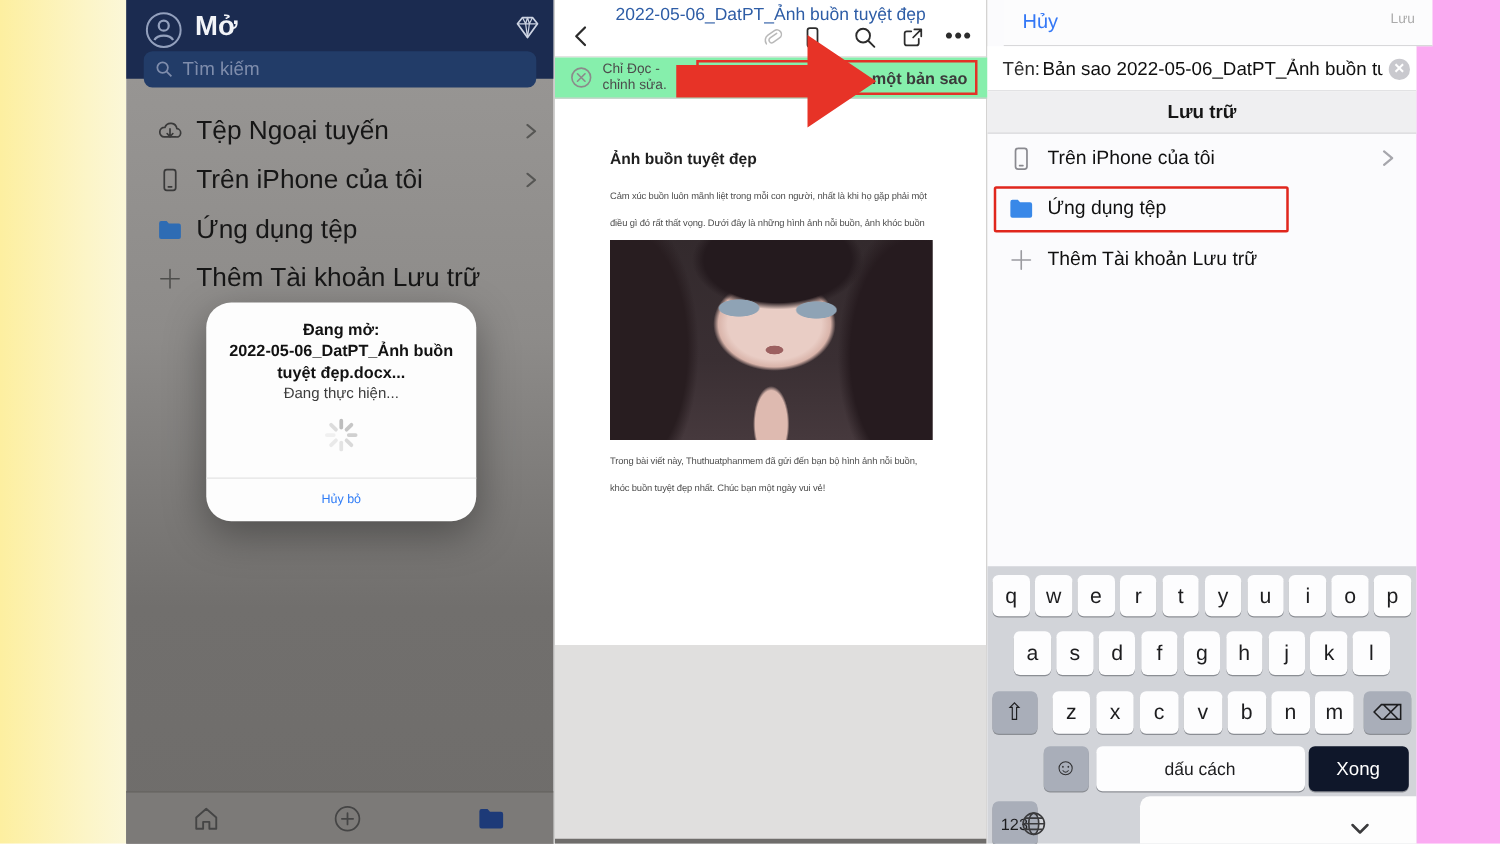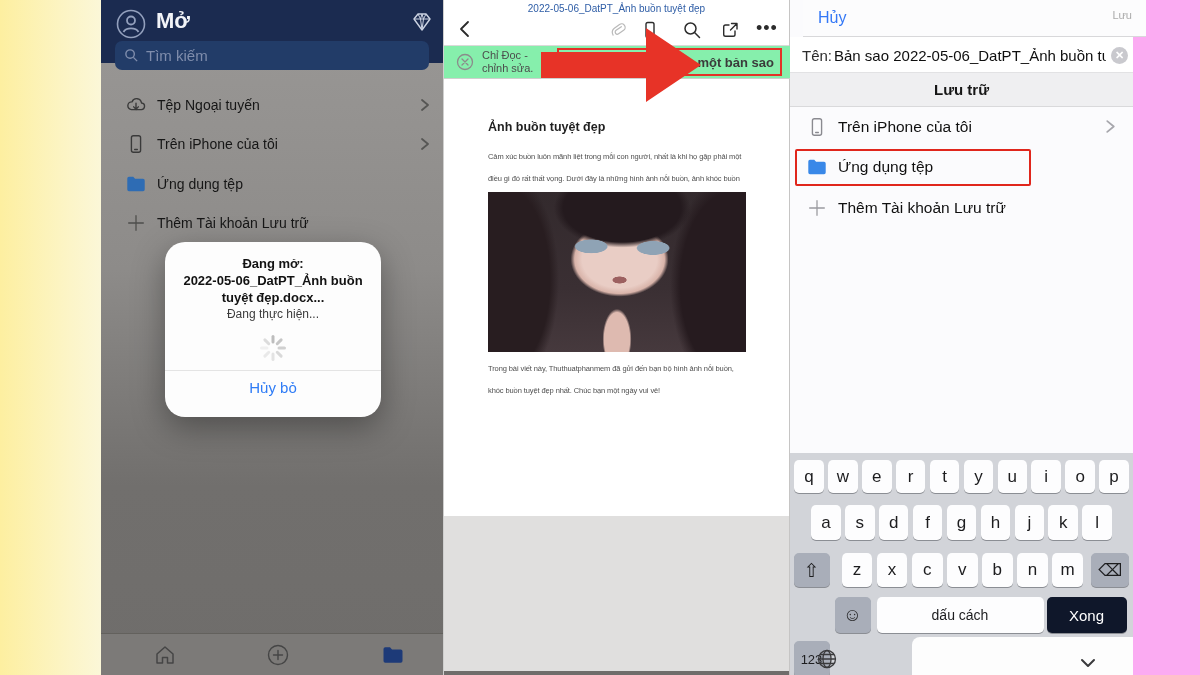--- a/index.html
+++ b/index.html
@@ -17,36 +17,36 @@
   #sidebar{left:101px;top:0;width:342px;height:675px;background:linear-gradient(180deg,#9a9896 0%,#8d8b89 40%,#716f6d 72%,#6f6d6b 100%);}
   #sb-header{left:0;top:0;width:342px;height:63px;background:#1b2b50;}
   #sb-avatar{left:15px;top:9px;width:30px;height:30px;color:#93a0bd;}
   #sb-title{left:55px;top:8px;font-size:22px;font-weight:bold;color:#f2f4f8;}
   #sb-gem{left:310px;top:11px;width:22px;height:22px;color:#ccd3e2;}
   #sb-search{left:14px;top:41px;width:314px;height:29px;background:#223c68;border-radius:7px;display:flex;align-items:center;box-sizing:border-box;padding:0 9px;color:#7f8dac;}
   #sb-search .mag{width:15px;height:15px;margin-right:7px;color:#7f8dac;}
   #sb-search .ph{font-size:15px;}
   .sb-row{left:0;width:342px;height:39px;display:flex;align-items:center;}
   .sb-row .ic{position:absolute;left:24px;width:22px;height:22px;color:#3a3a3a;}
-  .sb-row .lbl{position:absolute;left:56px;font-size:14px;color:#161616;}
+  .sb-row .lbl{position:absolute;left:56px;font-size:21px;color:#161616;}
   .sb-row .chev{position:absolute;right:12px;width:12px;height:12px;color:#565654;}
   
   #dlg{left:64px;top:242px;width:216px;height:175px;background:#fdfdfd;border-radius:20px;box-shadow:0 10px 32px rgba(0,0,0,.35);text-align:center;}
   #dlg .t{margin-top:13px;font-size:13px;font-weight:bold;color:#121212;line-height:17px;}
   #dlg .fn{margin:0 12px;font-size:13px;font-weight:bold;color:#121212;line-height:17px;}
   #dlg .st{margin-top:1px;font-size:12px;color:#3c3c3c;}
   #dlg .spin{margin-top:12px;}
-  #dlg .btnrow{position:absolute;left:0;bottom:12px;width:216px;height:34px;border-top:1px solid #e4e4e4;font-size:15px;color:#2f7cf6;line-height:34px;}
+  #dlg .btnrow{position:absolute;left:0;bottom:0;width:216px;height:34px;border-top:1px solid #e4e4e4;font-size:10px;color:#2f7cf6;line-height:34px;}
   
   #sb-nav{left:0;top:633px;width:342px;height:42px;background:#7c7a78;border-top:1px solid #63615d;}
   #sb-nav .nic{position:absolute;top:9px;width:24px;height:24px;color:#454545;}
 
   
   #docpanel{left:443px;top:0;width:347px;height:675px;background:#ffffff;border-left:1px solid #cfcfce;border-right:1px solid #c6c5c4;box-sizing:border-box;}
-  #doc-title{left:0;top:3px;width:345px;text-align:center;font-size:10px;color:#2e5da6;}
+  #doc-title{left:0;top:3px;width:345px;text-align:center;font-size:14px;color:#2e5da6;}
   #doc-back{left:12px;top:20px;width:18px;height:18px;color:#2b2b2b;}
   .tb-ic{top:20px;width:20px;height:20px;color:#2c2c2c;}
   #tb-clip{left:164px;color:#b9b9b9;}
   #tb-phone{left:196px;}
   #tb-search{left:238px;}
   #tb-share{left:276px;}
   #tb-more{left:312px;top:18px;font-size:18px;color:#2c2c2c;letter-spacing:1px;}
   #doc-hair1{left:0;top:45px;width:345px;height:1px;background:#dbdad9;}
   #banner{left:0;top:46px;width:379px;height:33px;background:#86efac;border-bottom:1px solid #cfcfce;box-sizing:border-box;}
   #banner .xc{position:absolute;left:12px;top:7px;width:18px;height:18px;color:#8b8b8b;}

